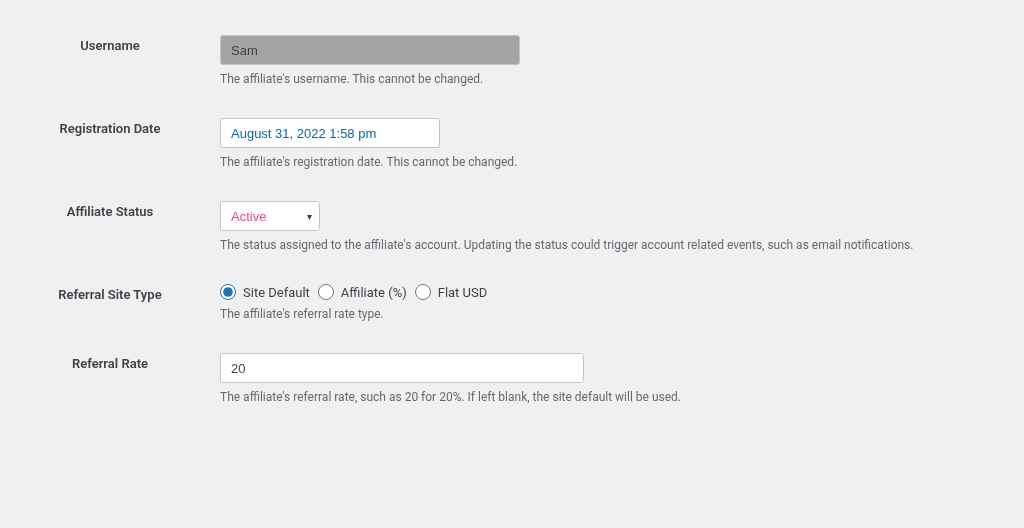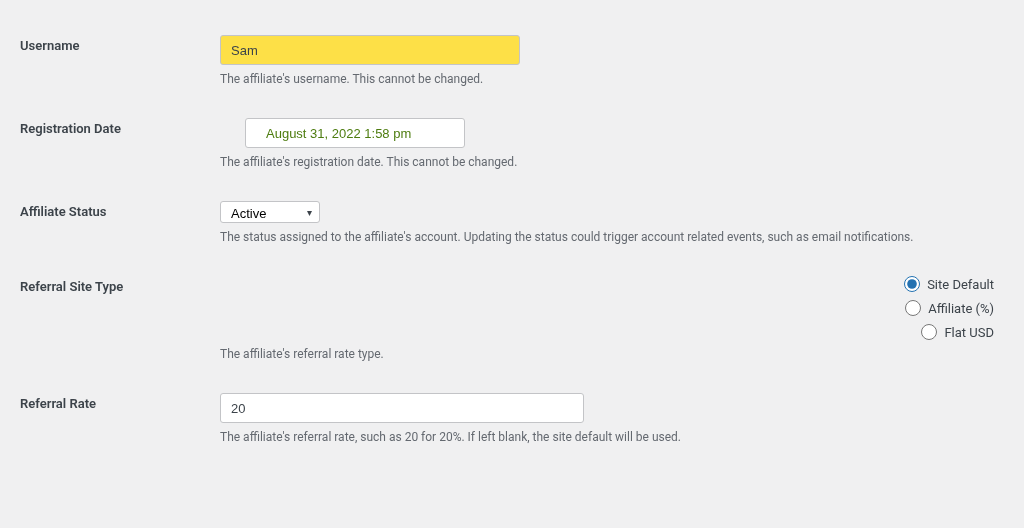--- a/index.html
+++ b/index.html
@@ -26,68 +26,67 @@
     .form-table tr {
       border-bottom: none;
     }
 
     .form-table td, .form-table th {
       padding: 15px 10px;
       vertical-align: top;
     }
 
     .form-table th {
-      text-align: left;
+      text-align: center;
       font-weight: 600;
       font-size: 13px;
       color: #3c434a;
       width: 200px;
       padding-top: 18px;
     }
 
     .form-table td {
       padding-left: 10px;
     }
 
     .field-description {
       font-size: 12px;
       color: #646970;
       margin-top: 5px;
       max-width: 750px;
       line-height: 1.5;
     }
 
     .text-input {
-      background-color: #fde047;
+      background-color: #a3a3a3;
       border: 1px solid #c3c4c7;
       border-radius: 3px;
       padding: 10px 10px;
       font-size: 13px;
       color: #3c434a;
       width: 300px;
       height: 30px;
       display: block;
       outline: none;
     }
 
     .text-input::placeholder {
       color: #a7aaad;
     }
 
     .text-input-readonly {
       background-color: #fff;
       border: 1px solid #c3c4c7;
       border-radius: 3px;
-      padding: 5px 20px;
-      font-size: 13px;
-      color: #4d7c0f;
+      padding: 5px 10px;
+      font-size: 13px;
+      color: #0369a1;
       width: 220px;
       height: 30px;
       display: block;
-      margin-left: 25px;
     }
 
     .website-input {
       background-color: #fff;
       border: 1px solid #c3c4c7;
       border-radius: 3px;
       padding: 5px 10px;
       font-size: 13px;
       color: #3c434a;
       width: 260px;
@@ -101,40 +100,40 @@
     }
 
     .status-select {
       appearance: none;
       -webkit-appearance: none;
       background-color: #fff;
       border: 1px solid #c3c4c7;
       border-radius: 3px;
       padding: 4px 28px 4px 10px;
       font-size: 13px;
-      color: #000000;
-      height: 22px;
+      color: #ec4899;
+      height: 30px;
       cursor: pointer;
       outline: none;
       min-width: 100px;
     }
 
     .select-arrow {
       position: absolute;
       right: 8px;
       top: 50%;
       transform: translateY(-50%);
       pointer-events: none;
       font-size: 10px;
       color: #3c434a;
     }
 
     .radio-group {
       display: flex;
-      flex-direction: column;
+      flex-direction: row;
       gap: 8px;
       align-items: flex-end;
     }
 
     .radio-option {
       display: flex;
       align-items: center;
       gap: 7px;
       font-size: 13px;
       color: #3c434a;

